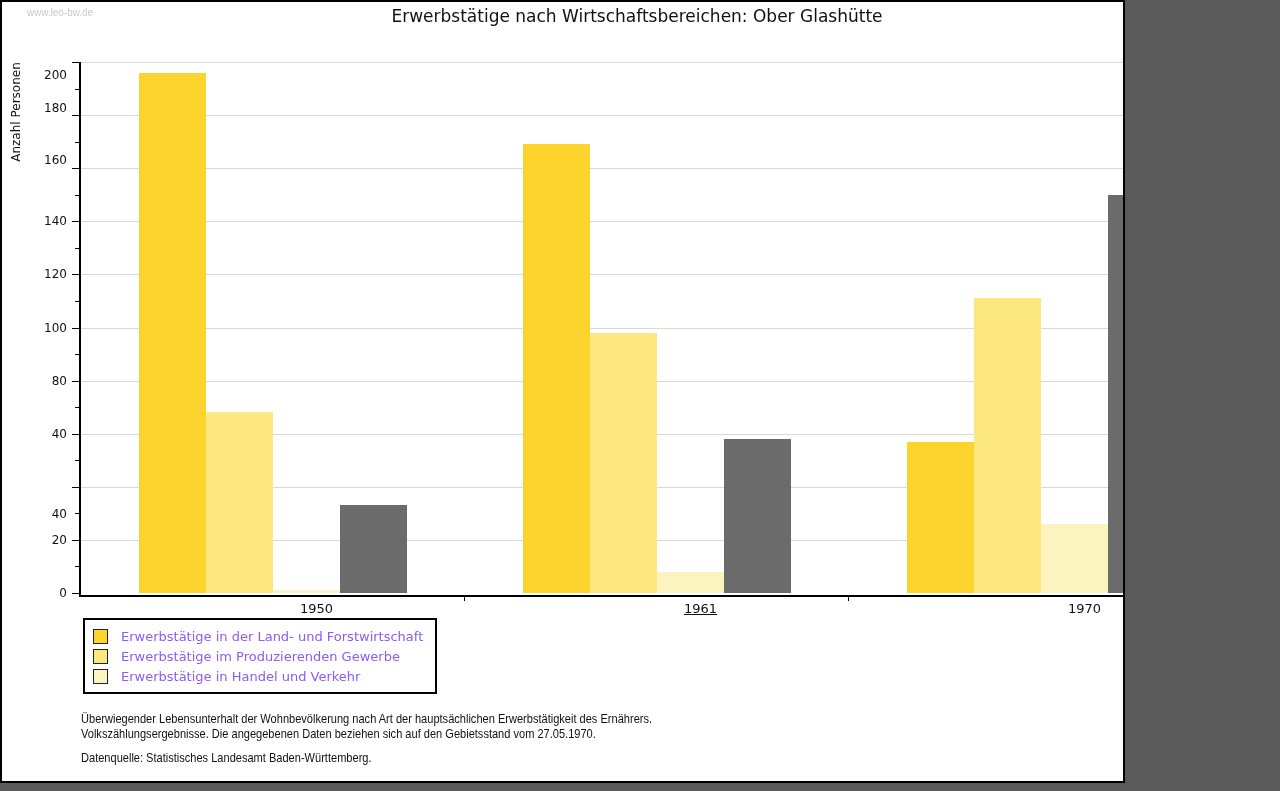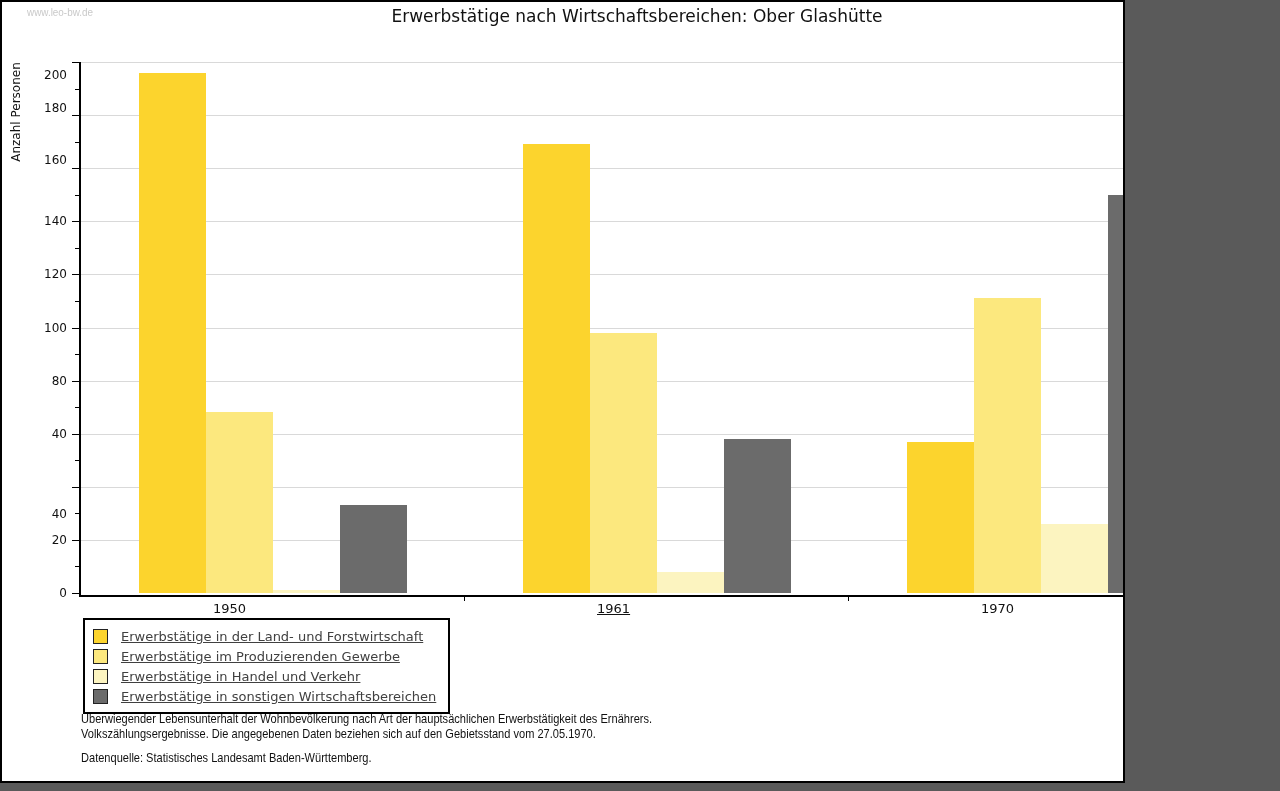--- a/index.html
+++ b/index.html
@@ -30,37 +30,37 @@
   .gridline{position:absolute;left:0;width:1152px;height:1px;background:#d9d9d9;}
   .ytick{position:absolute;height:1px;background:#000;}
   .ytick.major{width:8px;left:-9px;}
   .ytick.minor{width:5px;left:-6px;}
   .ytick-label{
     position:absolute;right:1166px;left:auto;width:60px;text-align:right;
     font-size:12px;color:#111;line-height:14px;
   }
   .xtick{position:absolute;width:1px;height:6px;top:533px;background:#000;}
   .xcat-label{
-    position:absolute;top:539px;width:120px;text-align:left;
+    position:absolute;top:539px;width:120px;text-align:right;
     font-size:13px;color:#111;
   }
   .bar{position:absolute;bottom:2px;width:67px;}
   .ylabel-rot{
     position:absolute;left:14px;top:110px;transform:translate(-50%,-50%) rotate(-90deg);
     font-size:12px;color:#111;white-space:nowrap;
   }
   .legend{
     position:absolute;left:81px;top:616px;background:#fff;border:2px solid #000;
     padding:6px 12px 6px 8px;display:inline-block;
   }
   .legend-row{display:flex;align-items:center;height:20px;}
   .legend-swatch{
     width:13px;height:13px;border:1px solid #222;margin-right:13px;flex:0 0 auto;
   }
-  .legend-label{font-size:13px;color:#404040;white-space:nowrap;text-decoration:underline;}
+  .legend-label{font-size:13px;color:#8b5cf6;white-space:nowrap;}
   .footer{
     position:absolute;left:79px;top:709px;
     font-family:"Liberation Sans",sans-serif;font-size:13px;color:#111;
     transform:scaleX(.85);transform-origin:left top;line-height:15px;white-space:nowrap;
   }
   .footer .source{margin-top:9px;}
 </style>
 </head>
 <body>
 
@@ -150,24 +150,20 @@
           <span class="legend-label">Erwerbstätige in der Land- und Forstwirtschaft</span>
         </div>
         <div class="legend-row">
           <span class="legend-swatch" style="background: rgb(252, 232, 126);"></span>
           <span class="legend-label">Erwerbstätige im Produzierenden Gewerbe</span>
         </div>
         <div class="legend-row">
           <span class="legend-swatch" style="background: rgb(252, 244, 192);"></span>
           <span class="legend-label">Erwerbstätige in Handel und Verkehr</span>
         </div>
-        <div class="legend-row">
-          <span class="legend-swatch" style="background: rgb(107, 107, 107);"></span>
-          <span class="legend-label">Erwerbstätige in sonstigen Wirtschaftsbereichen</span>
-        </div>
       </div>
   </div>
 
   <div class="footer">
     <div>Überwiegender Lebensunterhalt der Wohnbevölkerung nach Art der hauptsächlichen Erwerbstätigkeit des Ernährers.</div>
     <div>Volkszählungsergebnisse. Die angegebenen Daten beziehen sich auf den Gebietsstand vom 27.05.1970.</div>
     <div class="source">Datenquelle: Statistisches Landesamt Baden-Württemberg.</div>
   </div>
 </div>
 

